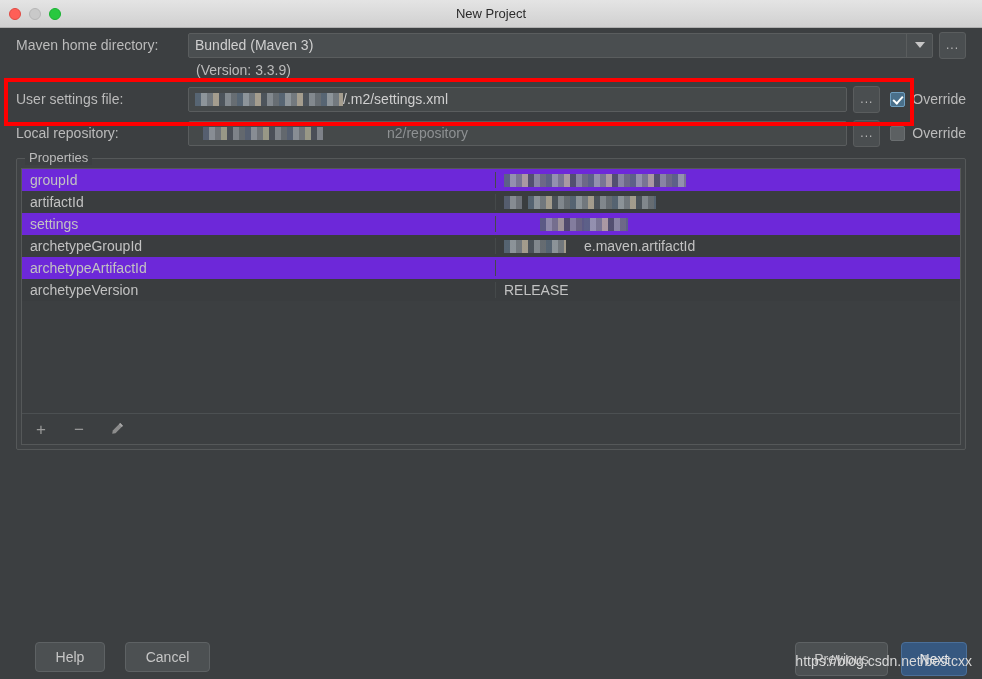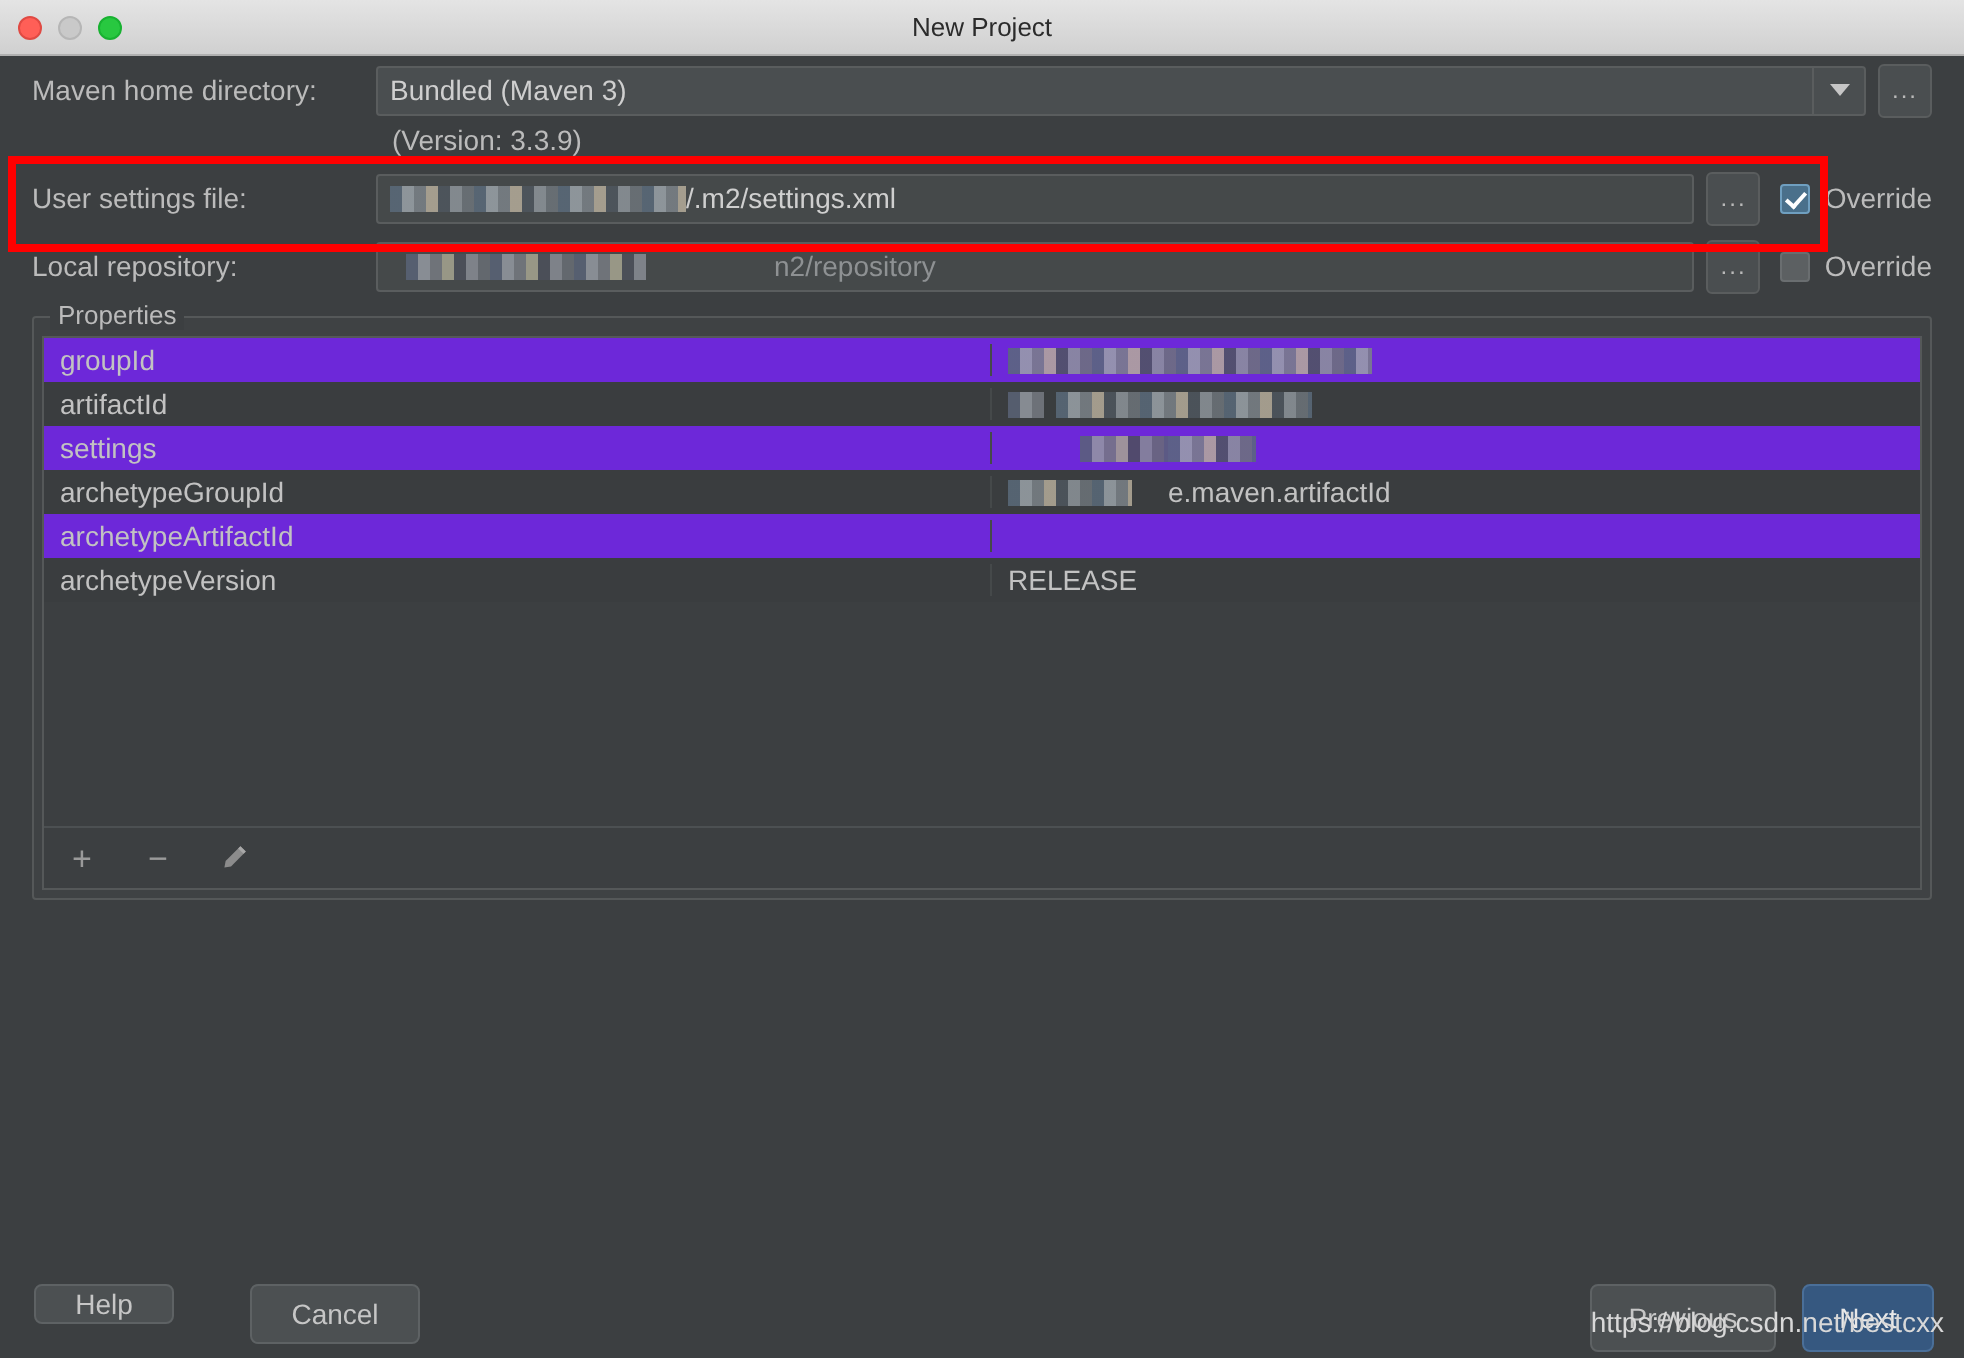--- a/index.html
+++ b/index.html
@@ -272,21 +272,21 @@
     display: flex;
     align-items: center;
     justify-content: center;
     box-sizing: border-box;
   }
   .btn.primary {
     background: #365880;
     border: 1px solid #4a6f99;
     color: #e8e8e8;
   }
-  #btn-help   { left: 17px;  top: 16px; width: 70px; height: 20px; }
+  #btn-help   { left: 35px;  top: 16px; width: 70px; height: 30px; }
   #btn-cancel { left: 97px;  top: 16px; width: 85px; height: 30px; margin-left: 28px; }
   #btn-prev   { left: 795px; top: 16px; width: 93px; height: 34px; }
   #btn-next   { left: 901px; top: 16px; width: 66px; height: 34px; }
 
   .watermark {
     position: absolute;
     right: 10px;
     bottom: 11px;
     font-size: 14px;
     color: #d8d8d8;

